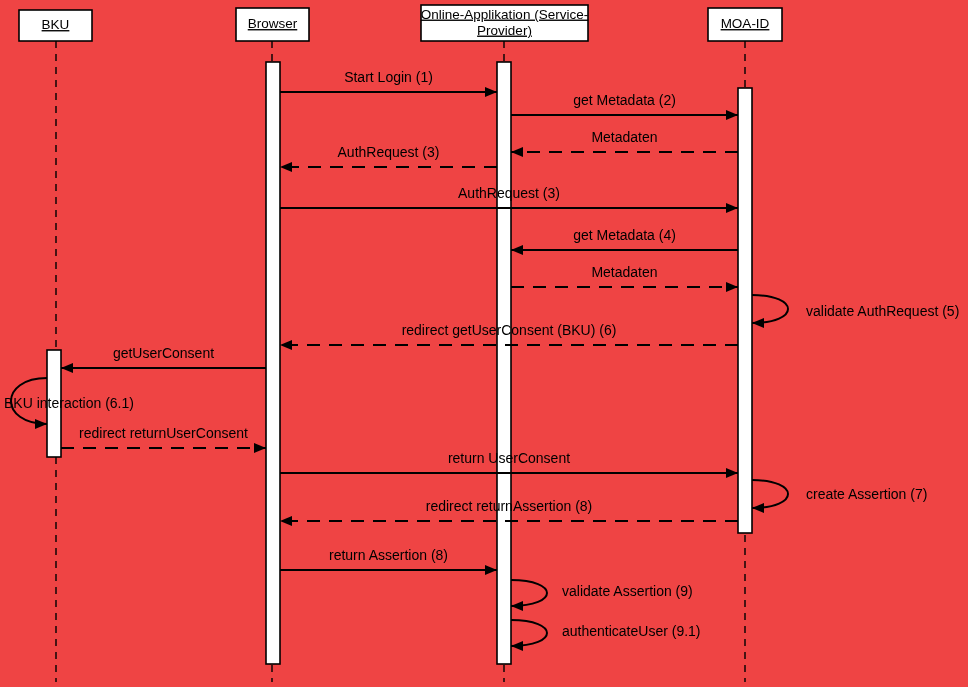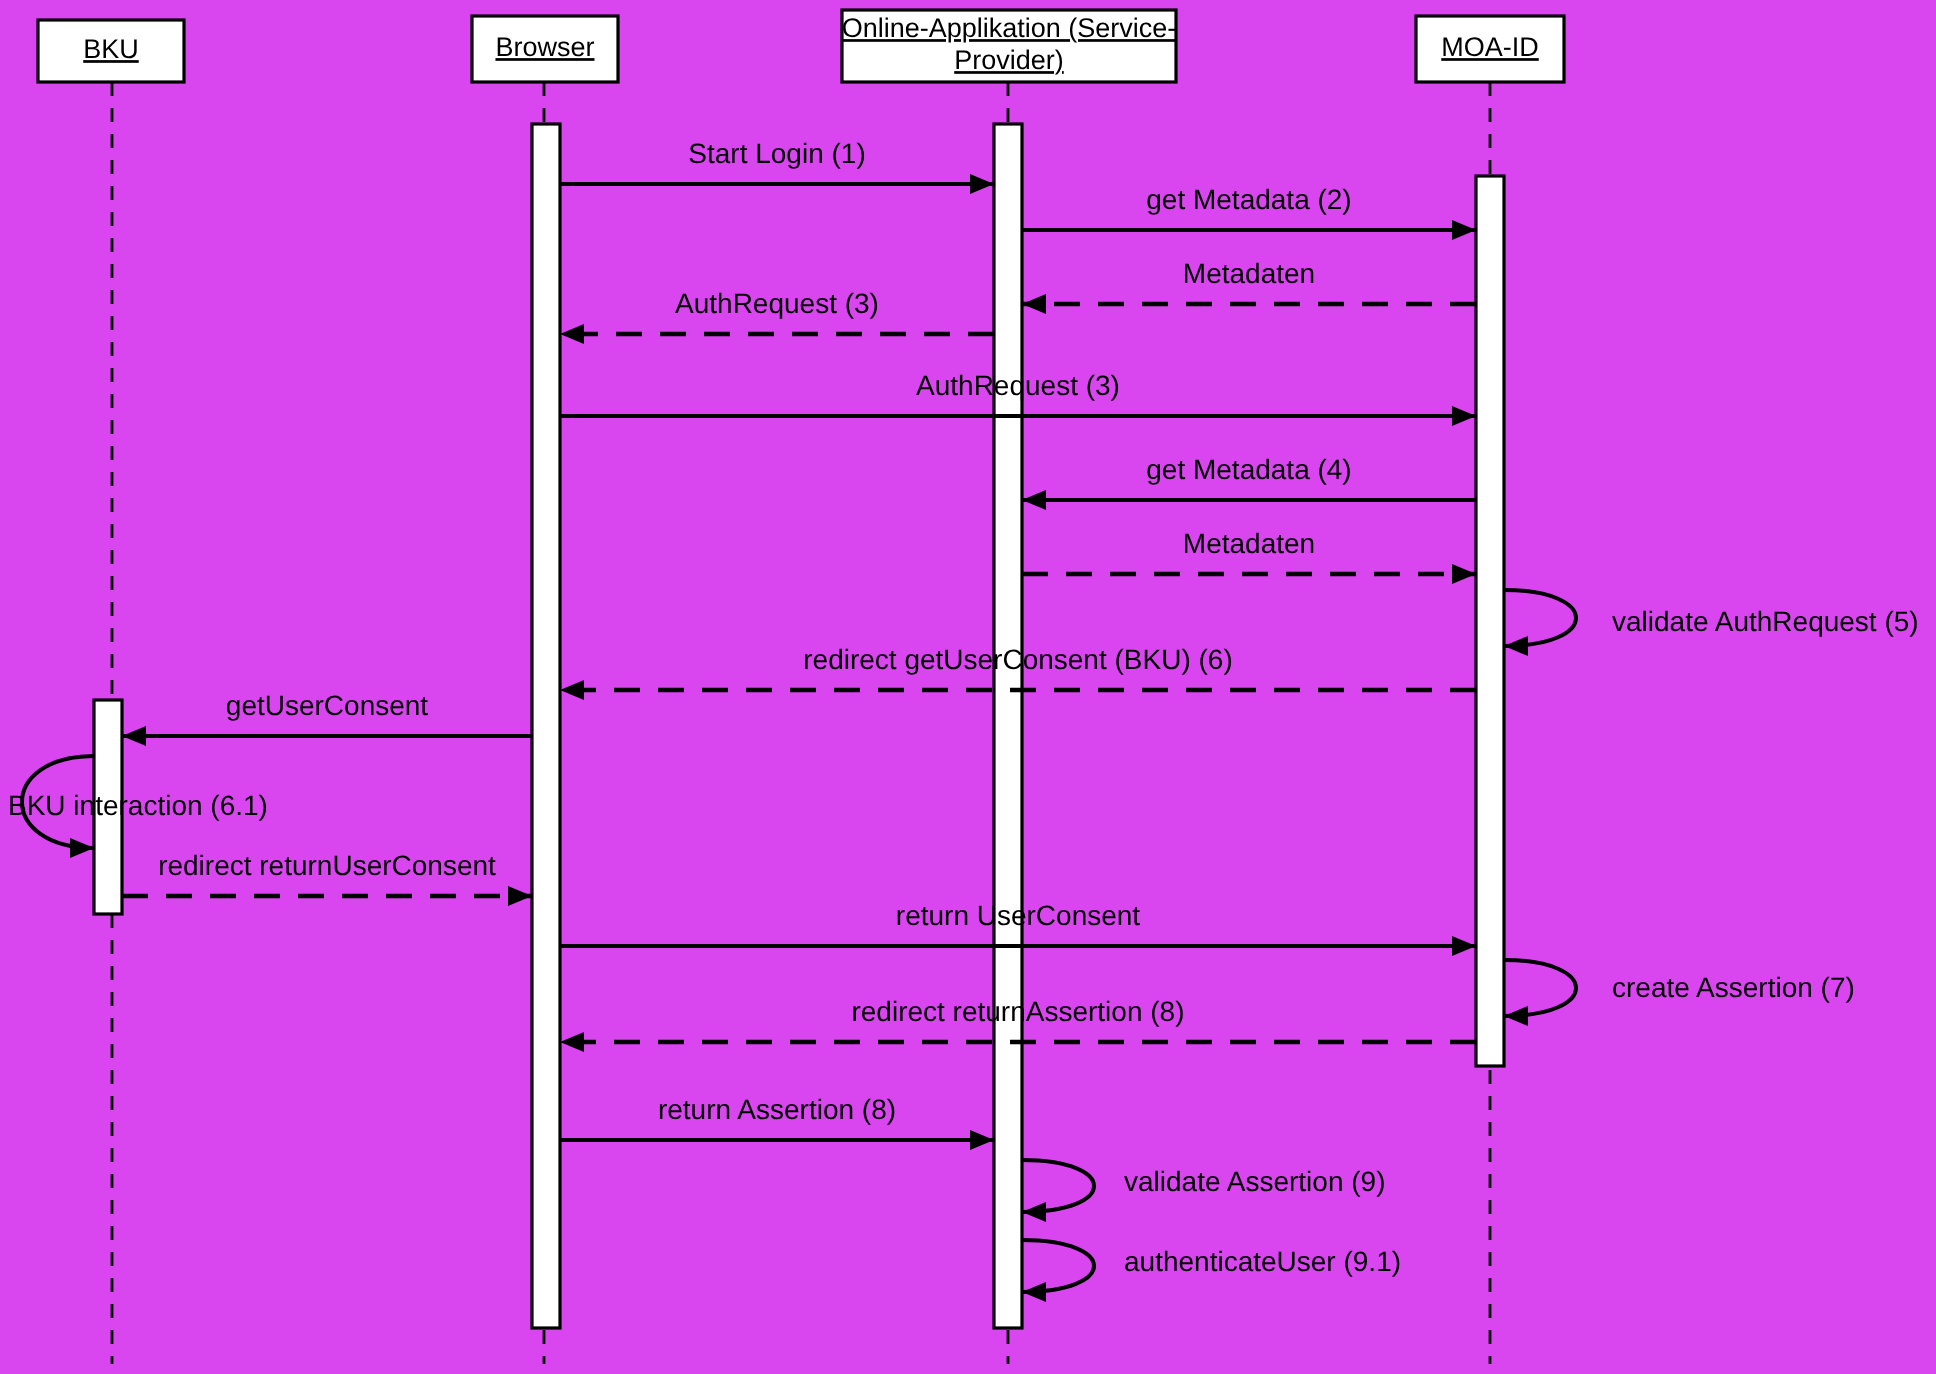--- a/index.html
+++ b/index.html
@@ -8,21 +8,21 @@
     padding: 0;
     background: #ffffff;
   }
   body {
     font-family: "Liberation Sans", sans-serif;
   }
   #diagram-root {
     position: relative;
     width: 968px;
     height: 687px;
-    background: #d946ef;
+    background: #ef4444;
     overflow: hidden;
   }
   #diagram-svg {
     position: absolute;
     top: 0;
     left: 0;
     width: 968px;
     height: 687px;
   }
   .lifeline-box {

